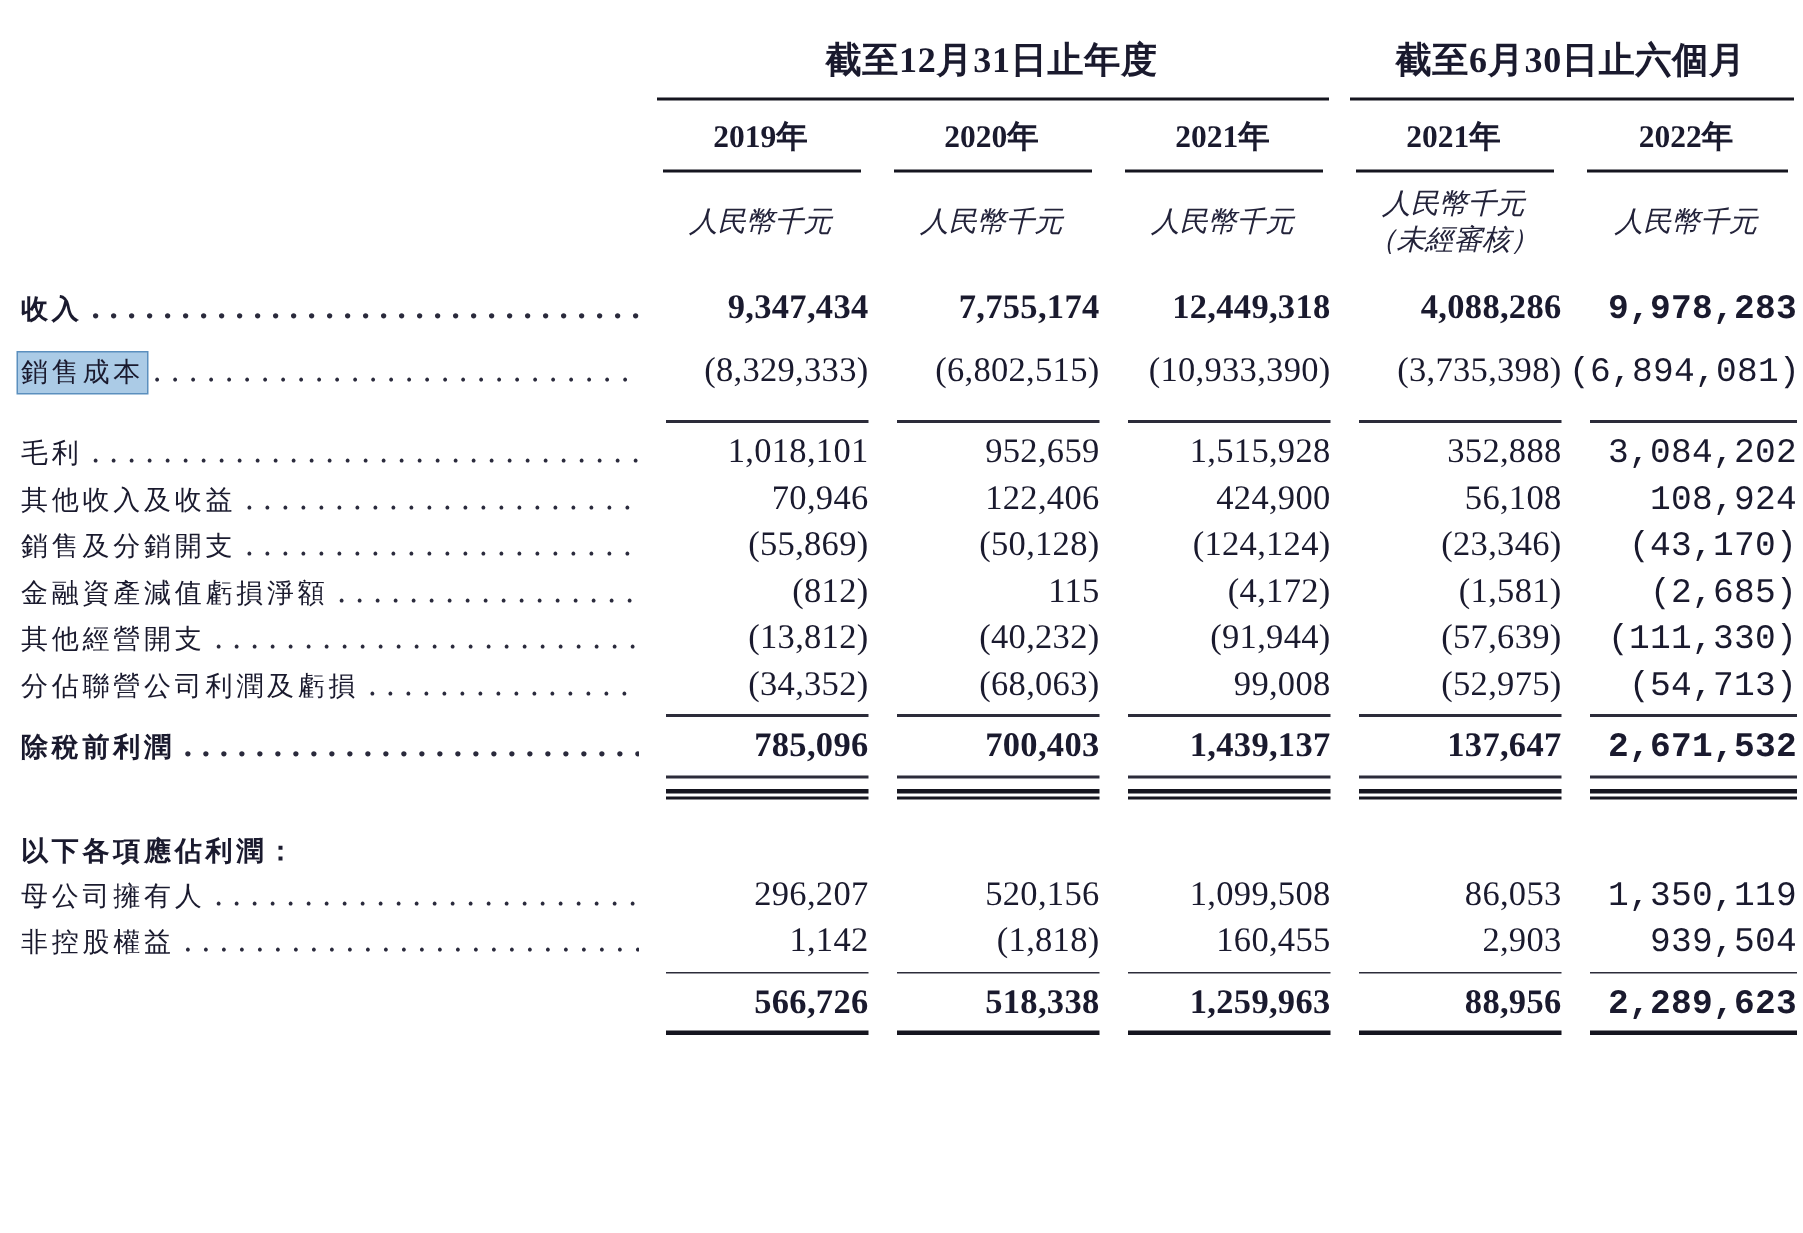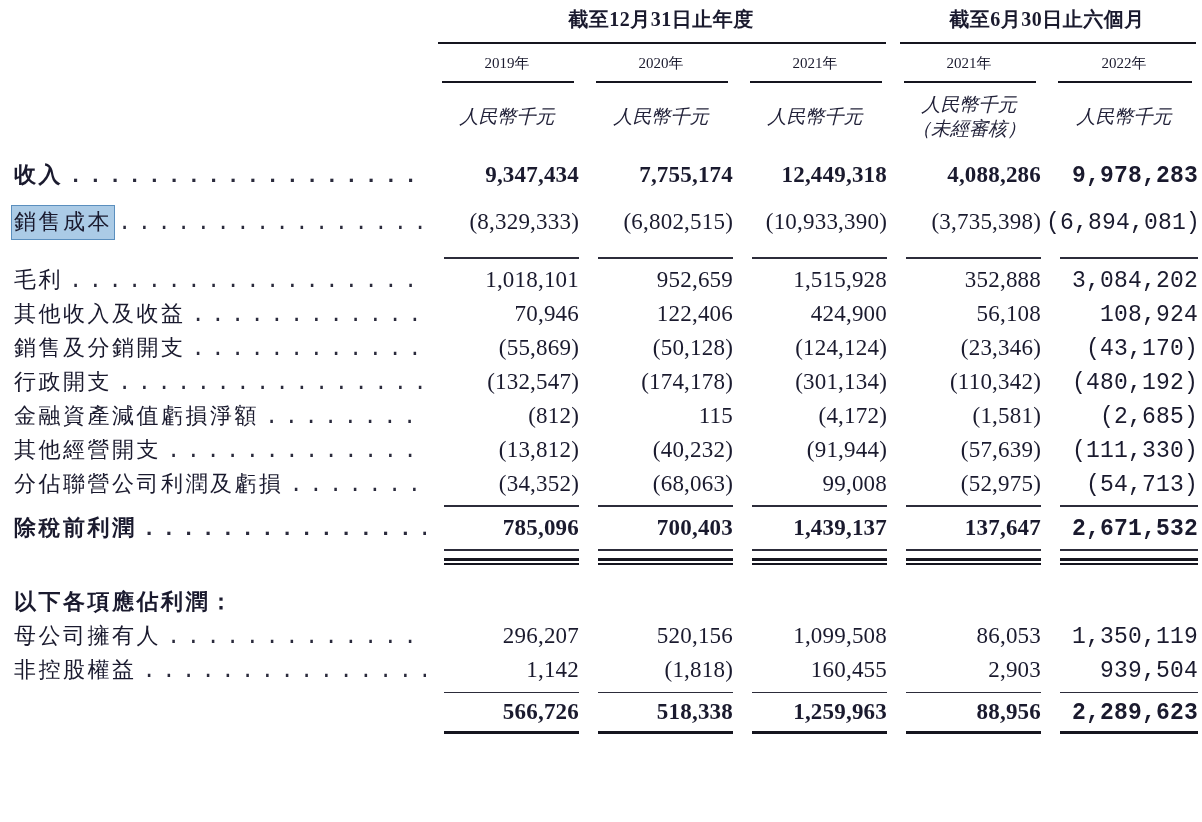--- a/index.html
+++ b/index.html
@@ -31,70 +31,69 @@
   }
 
   col.c-label { width: 430px; }
   col.c-num   { width: 154px; }
   col.c-num-last { width: 156px; }
 
   
   .grp-title {
     text-align: center;
     font-weight: bold;
-    font-size: 20px;
+    font-size: 24px;
     letter-spacing: 0.5px;
-    padding: 6px 0 5px 0;
+    padding: 24px 0 5px 0;
     white-space: nowrap;
     margin-top: 13px;
   }
   .grp-rule-cell {
     padding: 0;
     height: 7px;
   }
   .grp-rule {
     height: 2px;
     background: #15151f;
     margin: 0 6px 0 8px;
   }
   .yr {
     text-align: center;
-    font-weight: normal;
-    font-size: 15px;
+    font-weight: bold;
+    font-size: 21px;
     padding: 6px 0 4px 0;
     white-space: nowrap;
     margin-top: 19px;
   }
   .yr-rule-cell { padding: 0; height: 7px; }
   .yr-rule {
     height: 2px;
     background: #15151f;
     margin: 0 10px 0 12px;
   }
   .unit {
     text-align: center;
     font-size: 19px;
     font-style: italic;
     padding: 6px 0 2px 0;
     white-space: nowrap;
     line-height: 1.28;
     color: #23233a;
   }
-  .unit .sub { display: block; }
+  .unit .sub { display: block; font-family: Liberation Mono, monospace; }
 
   .spacer-row td { height: 14px; padding: 0; }
 
   
   td.label {
-    font-size: 22px;
+    font-size: 18px;
     padding: 2px 0 2px 14px;
     white-space: nowrap;
     vertical-align: baseline;
     position: relative;
-    font-family: Liberation Mono, monospace;
   }
   td.label.bold { font-weight: bold; }
 
   .lbl-wrap {
     display: flex;
     align-items: baseline;
     width: 412px;
   }
   .lbl-text {
     letter-spacing: 2.5px;
@@ -321,33 +320,20 @@
           </td>
           <td class="num">(55,869)</td>
           <td class="num">(50,128)</td>
           <td class="num">(124,124)</td>
           <td class="num">(23,346)</td>
           <td class="num num-last">(43,170)</td>
         </tr>
         <tr>
           <td class="label">
             <div class="lbl-wrap">
-              <span class="lbl-text">行政開支</span>
-              <span class="leader"></span>
-            </div>
-          </td>
-          <td class="num">(132,547)</td>
-          <td class="num">(174,178)</td>
-          <td class="num">(301,134)</td>
-          <td class="num">(110,342)</td>
-          <td class="num num-last">(480,192)</td>
-        </tr>
-        <tr>
-          <td class="label">
-            <div class="lbl-wrap">
               <span class="lbl-text">金融資產減值虧損淨額</span>
               <span class="leader"></span>
             </div>
           </td>
           <td class="num">(812)</td>
           <td class="num">115</td>
           <td class="num">(4,172)</td>
           <td class="num">(1,581)</td>
           <td class="num num-last">(2,685)</td>
         </tr>

